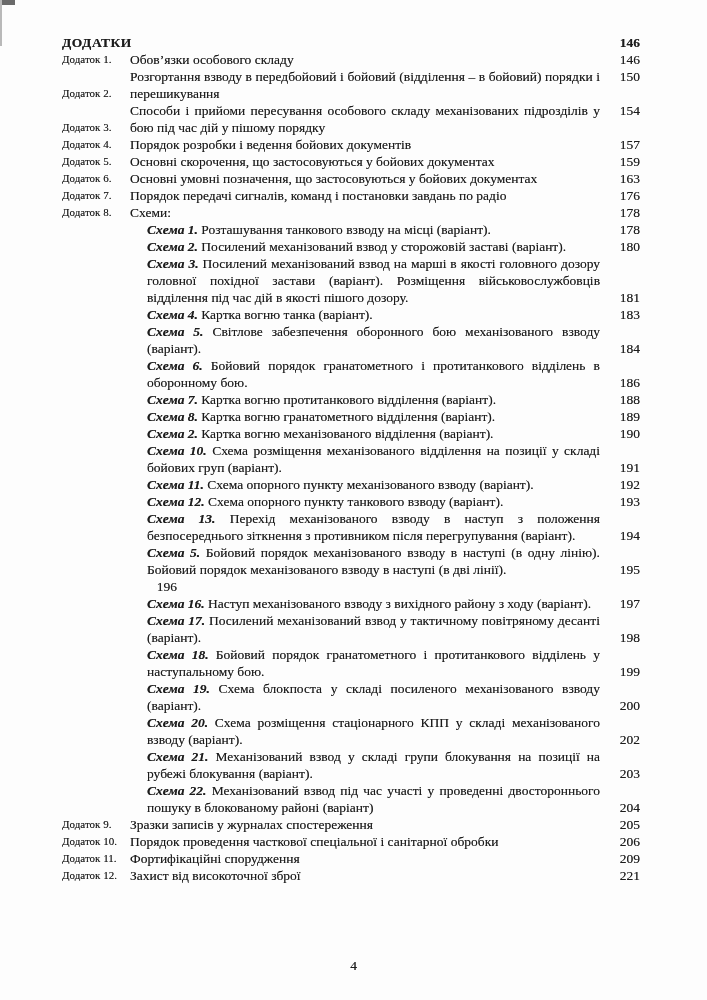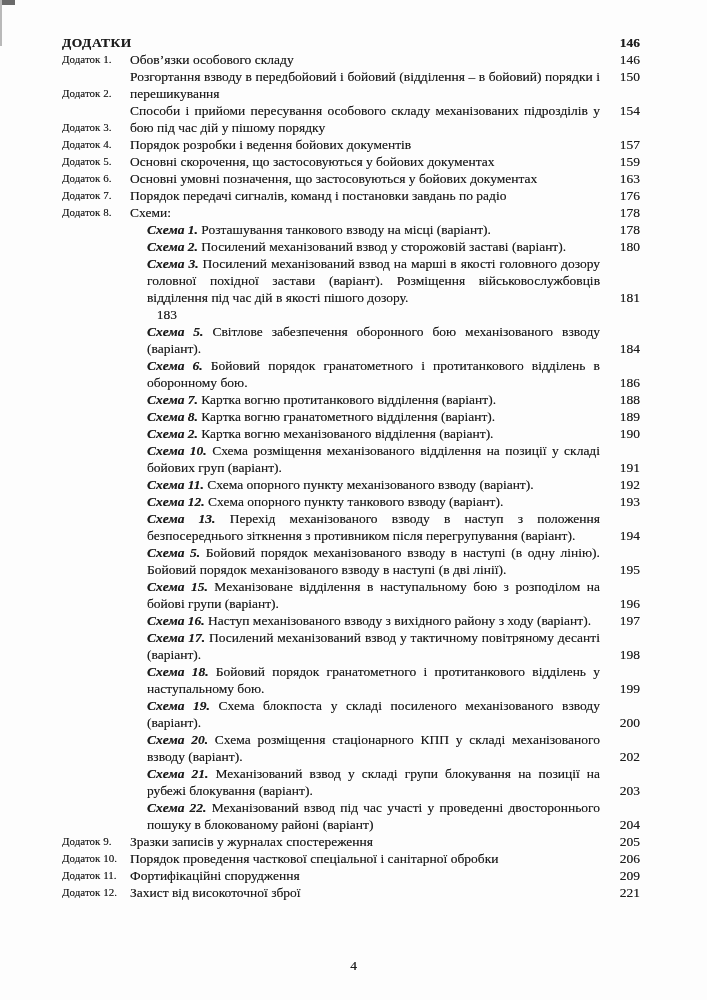--- a/index.html
+++ b/index.html
@@ -106,20 +106,21 @@
         <span class="col-title"><i>Схема 2. </i>Посилений механізований взвод у сторожовій заставі (варіант).</span>
         <span class="col-page align-last">180</span>
       </div>
       <div class="toc-row indent">
         <span class="col-label"></span>
         <span class="col-title"><i>Схема 3. </i>Посилений механізований взвод на марші в якості головного дозору головної похідної застави (варіант). Розміщення військовослужбовців відділення під час дій в якості пішого дозору.</span>
         <span class="col-page align-last">181</span>
       </div>
       <div class="toc-row indent">
         <span class="col-label"></span>
+        <span class="col-title"><i>Схема 4. </i>Картка вогню танка (варіант).</span>
         <span class="col-page align-last">183</span>
       </div>
       <div class="toc-row indent">
         <span class="col-label"></span>
         <span class="col-title"><i>Схема 5. </i>Світлове забезпечення оборонного бою механізованого взводу (варіант).</span>
         <span class="col-page align-last">184</span>
       </div>
       <div class="toc-row indent">
         <span class="col-label"></span>
         <span class="col-title"><i>Схема 6. </i>Бойовий порядок гранатометного і протитанкового відділень в оборонному бою.</span>
@@ -160,21 +161,20 @@
         <span class="col-title"><i>Схема 13. </i>Перехід механізованого взводу в наступ з положення безпосереднього зіткнення з противником після перегрупування (варіант).</span>
         <span class="col-page align-last">194</span>
       </div>
       <div class="toc-row indent">
         <span class="col-label"></span>
         <span class="col-title"><i>Схема 5. </i>Бойовий порядок механізованого взводу в наступі (в одну лінію). Бойовий порядок механізованого взводу в наступі (в дві лінії).</span>
         <span class="col-page align-last">195</span>
       </div>
       <div class="toc-row indent">
         <span class="col-label"></span>
-        <span class="col-title"><i>Схема 15. </i>Механізоване відділення в наступальному бою з розподілом на бойові групи (варіант).</span>
         <span class="col-page align-last">196</span>
       </div>
       <div class="toc-row indent">
         <span class="col-label"></span>
         <span class="col-title"><i>Схема 16. </i>Наступ механізованого взводу з вихідного району з ходу (варіант).</span>
         <span class="col-page align-last">197</span>
       </div>
       <div class="toc-row indent">
         <span class="col-label"></span>
         <span class="col-title"><i>Схема 17. </i>Посилений механізований взвод у тактичному повітряному десанті (варіант).</span>

